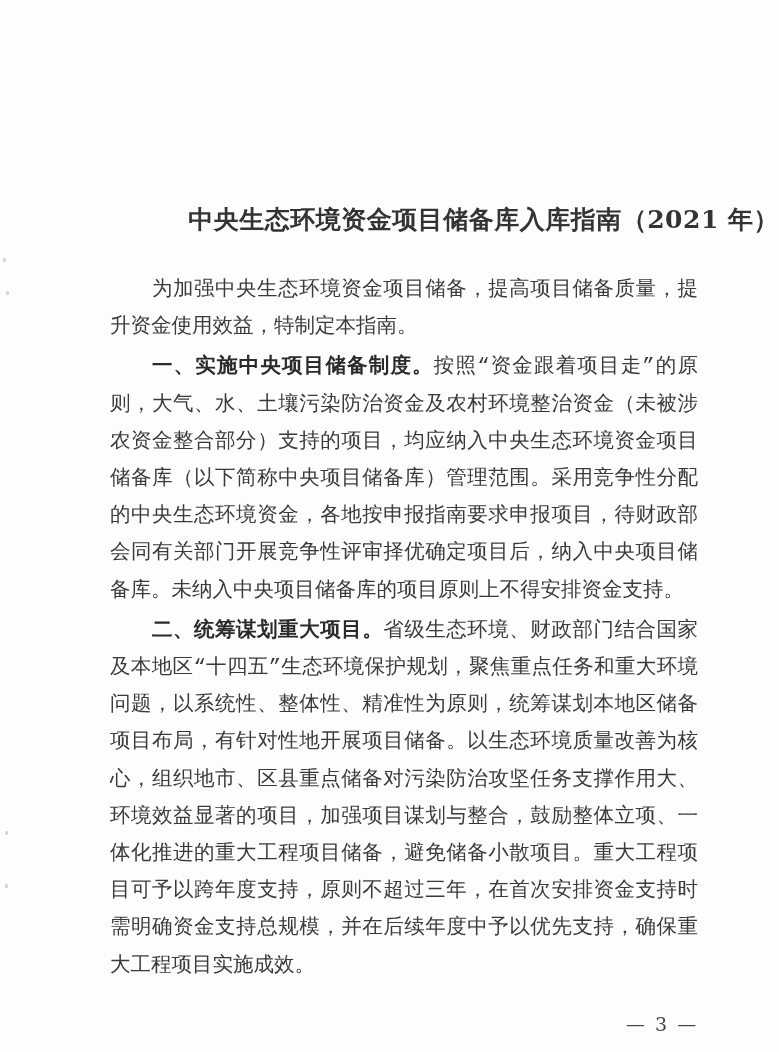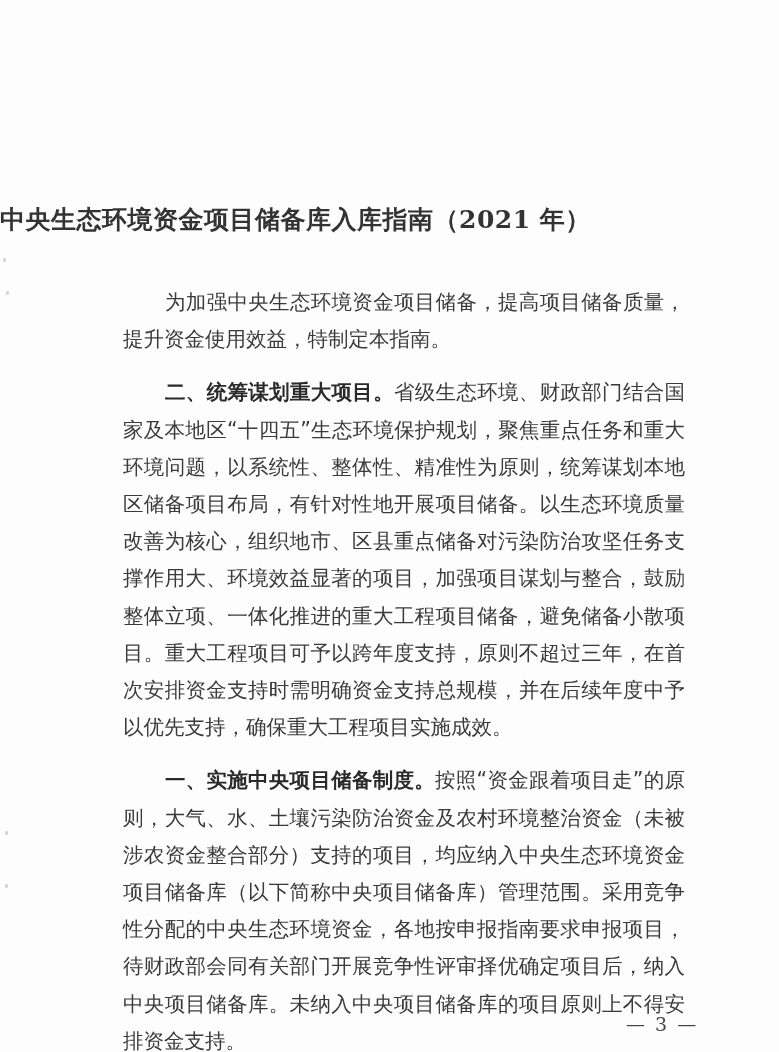--- a/index.html
+++ b/index.html
@@ -19,44 +19,45 @@
       position: absolute;
       left: 0; top: 0;
       width: 779px;
       height: 1052px;
     }
     .title {
       position: absolute;
       top: 186px;
       left: 0;
       width: 779px;
-      text-align: left;
+      text-align: right;
       font-family: "DejaVu Serif", "Liberation Serif", serif;
       font-weight: bold;
       font-size: 25px;
       letter-spacing: 0.5px;
       color: #333333;
       white-space: nowrap;
     }
     .body-text {
       position: absolute;
       top: 268px;
       left: 107px;
       width: 594px;
       font-family: "DejaVu Sans", "Liberation Sans", sans-serif;
       font-size: 20.5px;
       line-height: 37.2px;
       color: #3a3a3a;
       text-align: justify;
     }
     .para {
-      margin: 16px;
+      margin: 3px;
       text-indent: 42px;
       text-align: justify;
       text-align-last: left;
+      font-family: Liberation Mono, monospace;
     }
     .para .lead {
       font-weight: bold;
       color: #2a2a2a;
     }
     .page-number {
       position: absolute;
       top: 1013px;
       left: 626px;
       font-family: "DejaVu Serif", "Liberation Serif", serif;
@@ -83,22 +84,22 @@
   <span class="scan-mark" style="left:5px; top:831px;"></span>
   <span class="scan-mark" style="left:5px; top:884px;"></span>
 
   <h1 class="title">中央生态环境资金项目储备库入库指南（2021 年）</h1>
 
   <div class="body-text">
     <p class="para">
       <span class="lead"></span><span>为加强中央生态环境资金项目储备，提高项目储备质量，提升资金使用效益，特制定本指南。</span>
     </p>
     <p class="para">
-      <span class="lead">二、统筹谋划重大项目。</span><span>省级生态环境、财政部门结合国家及本地区“十四五”生态环境保护规划，聚焦重点任务和重大环境问题，以系统性、整体性、精准性为原则，统筹谋划本地区储备项目布局，有针对性地开展项目储备。以生态环境质量改善为核心，组织地市、区县重点储备对污染防治攻坚任务支撑作用大、环境效益显著的项目，加强项目谋划与整合，鼓励整体立项、一体化推进的重大工程项目储备，避免储备小散项目。重大工程项目可予以跨年度支持，原则不超过三年，在首次安排资金支持时需明确资金支持总规模，并在后续年度中予以优先支持，确保重大工程项目实施成效。</span>
+      <span class="lead">一、实施中央项目储备制度。</span><span>按照“资金跟着项目走”的原则，大气、水、土壤污染防治资金及农村环境整治资金（未被涉农资金整合部分）支持的项目，均应纳入中央生态环境资金项目储备库（以下简称中央项目储备库）管理范围。采用竞争性分配的中央生态环境资金，各地按申报指南要求申报项目，待财政部会同有关部门开展竞争性评审择优确定项目后，纳入中央项目储备库。未纳入中央项目储备库的项目原则上不得安排资金支持。</span>
     </p>
     <p class="para">
-      <span class="lead">一、实施中央项目储备制度。</span><span>按照“资金跟着项目走”的原则，大气、水、土壤污染防治资金及农村环境整治资金（未被涉农资金整合部分）支持的项目，均应纳入中央生态环境资金项目储备库（以下简称中央项目储备库）管理范围。采用竞争性分配的中央生态环境资金，各地按申报指南要求申报项目，待财政部会同有关部门开展竞争性评审择优确定项目后，纳入中央项目储备库。未纳入中央项目储备库的项目原则上不得安排资金支持。</span>
+      <span class="lead">二、统筹谋划重大项目。</span><span>省级生态环境、财政部门结合国家及本地区“十四五”生态环境保护规划，聚焦重点任务和重大环境问题，以系统性、整体性、精准性为原则，统筹谋划本地区储备项目布局，有针对性地开展项目储备。以生态环境质量改善为核心，组织地市、区县重点储备对污染防治攻坚任务支撑作用大、环境效益显著的项目，加强项目谋划与整合，鼓励整体立项、一体化推进的重大工程项目储备，避免储备小散项目。重大工程项目可予以跨年度支持，原则不超过三年，在首次安排资金支持时需明确资金支持总规模，并在后续年度中予以优先支持，确保重大工程项目实施成效。</span>
     </p>
   </div>
 
   <div class="page-number">— 3 —</div>
 
 </div>
 
 </body></html>

